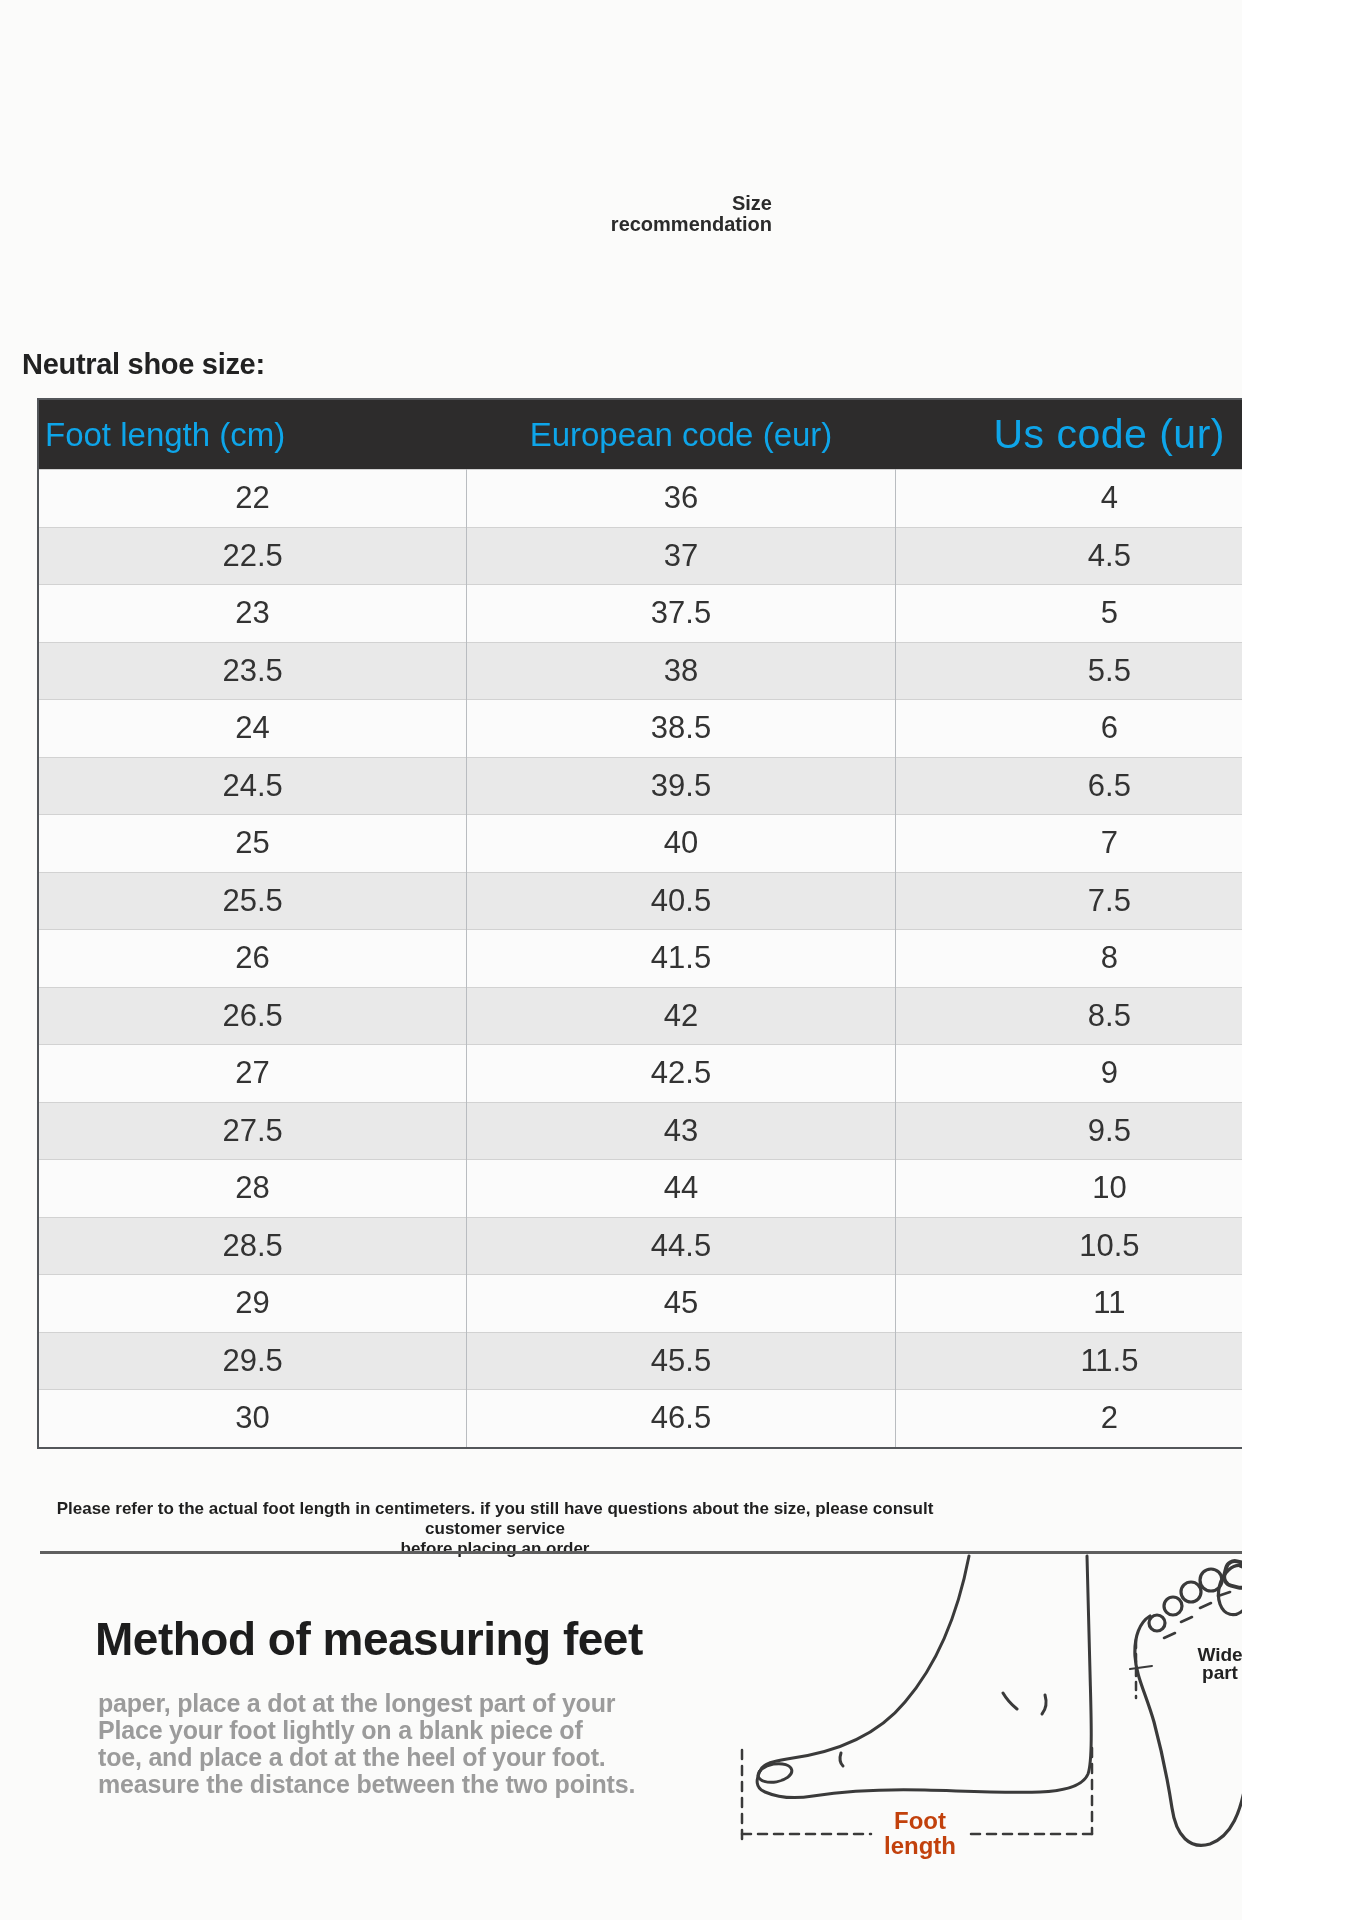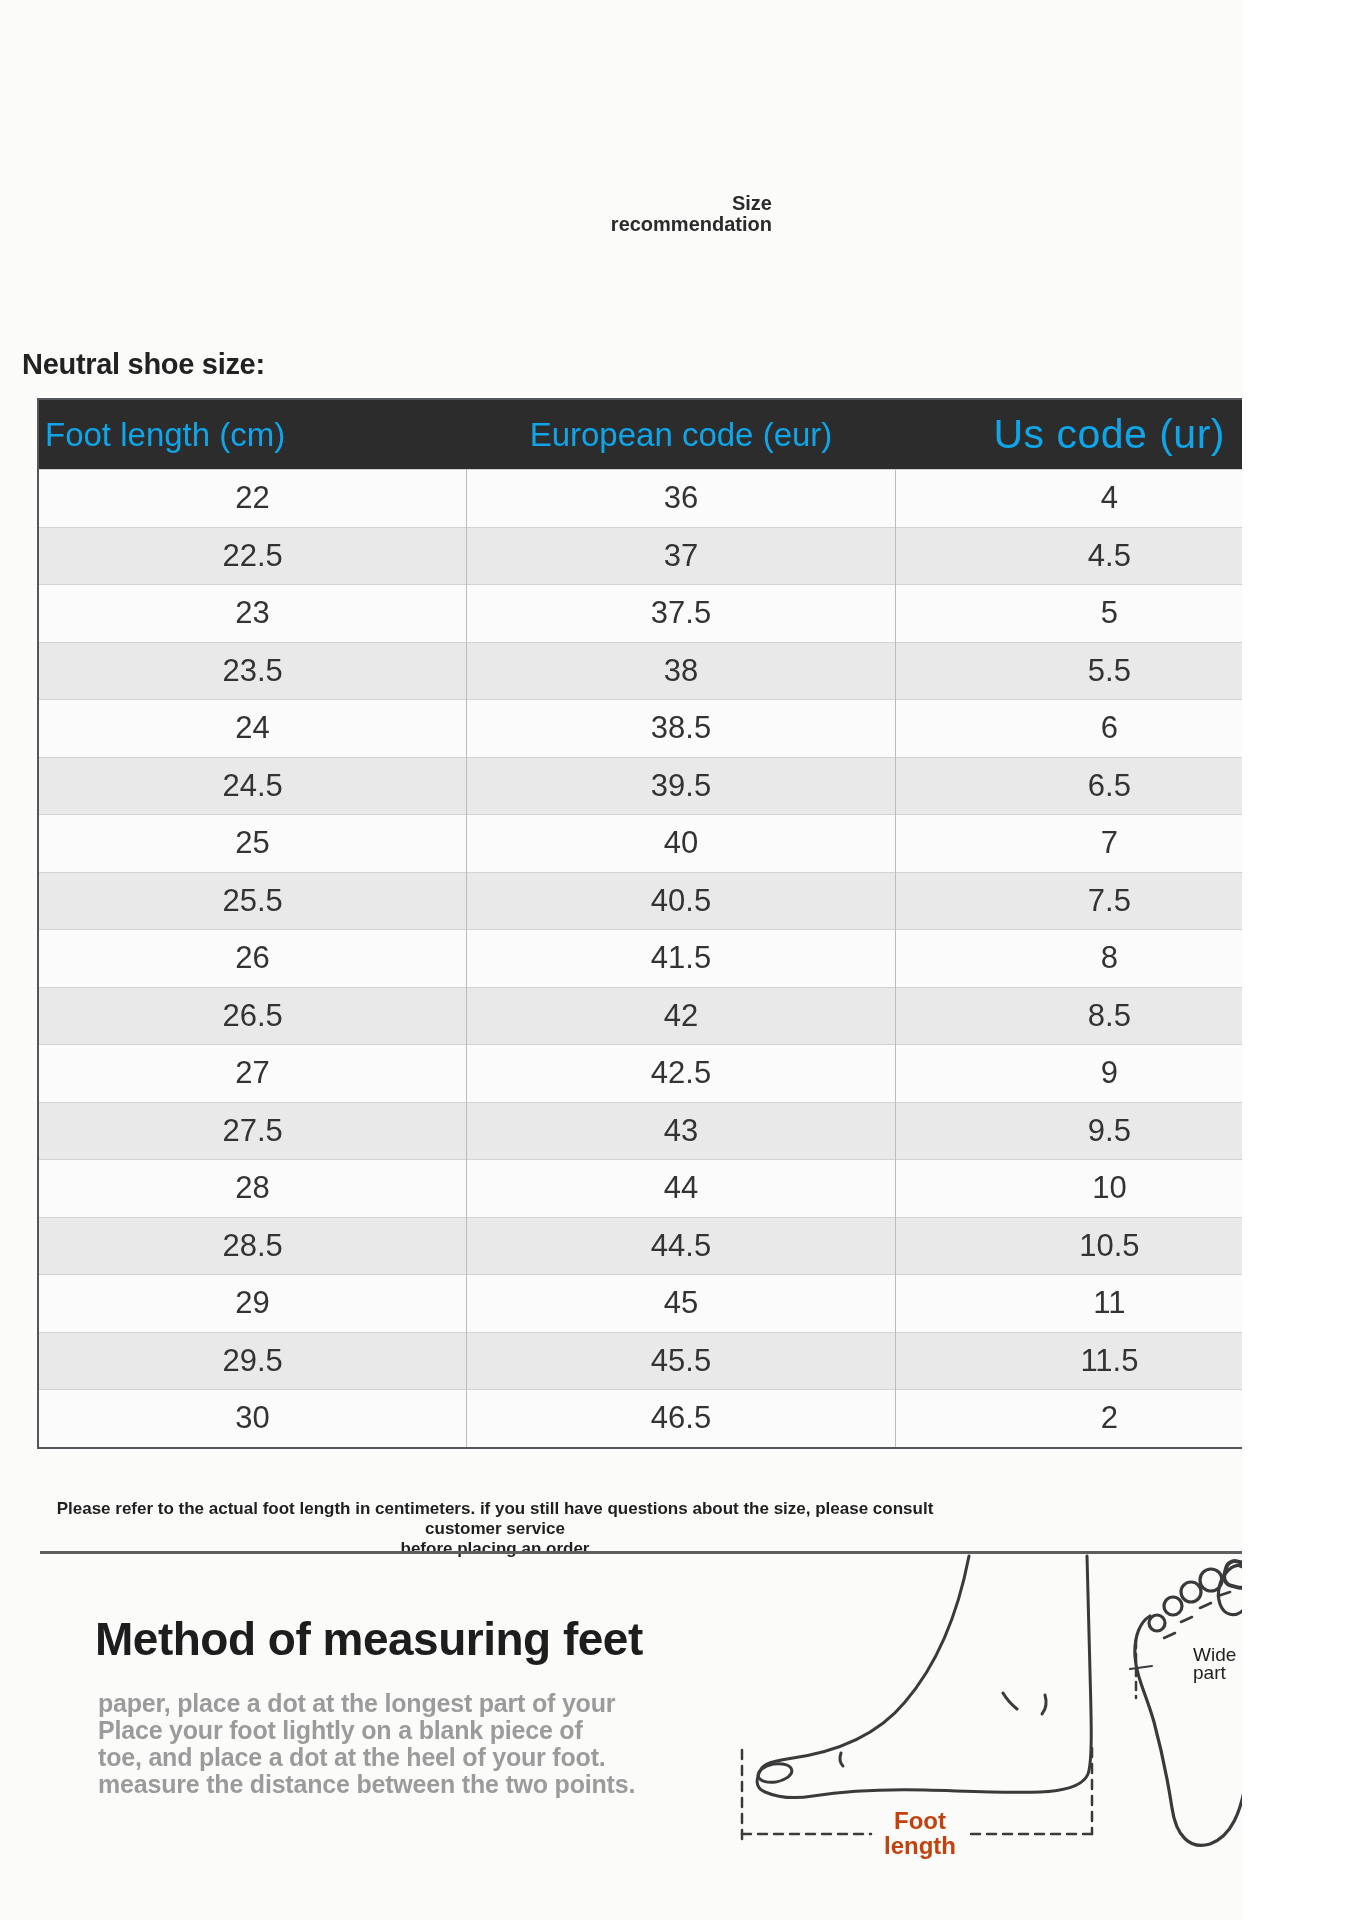--- a/index.html
+++ b/index.html
@@ -56,21 +56,21 @@
   .measure-text{
     position:absolute;top:1690px;left:98px;width:620px;
     font-size:25px;line-height:27px;font-weight:700;color:#9b9b9b;letter-spacing:-0.2px;
   }
   .foot-length-label{
     position:absolute;top:1808px;left:860px;width:120px;
     text-align:center;font-size:24px;line-height:25px;font-weight:700;color:#c2410c;
   }
   .wide-feet-label{
     position:absolute;top:1646px;left:1193px;width:54px;
-    font-size:19px;line-height:18px;font-weight:400;color:#222222;
+    text-align:center;font-size:19px;line-height:18px;font-weight:700;color:#222222;
   }
   .sketch{position:absolute;}
   .side-foot{top:1552px;left:735px;}
   .top-foot{top:1556px;left:1128px;}
 </style>
 </head>
 <body>
 
 <div class="canvas">
 

